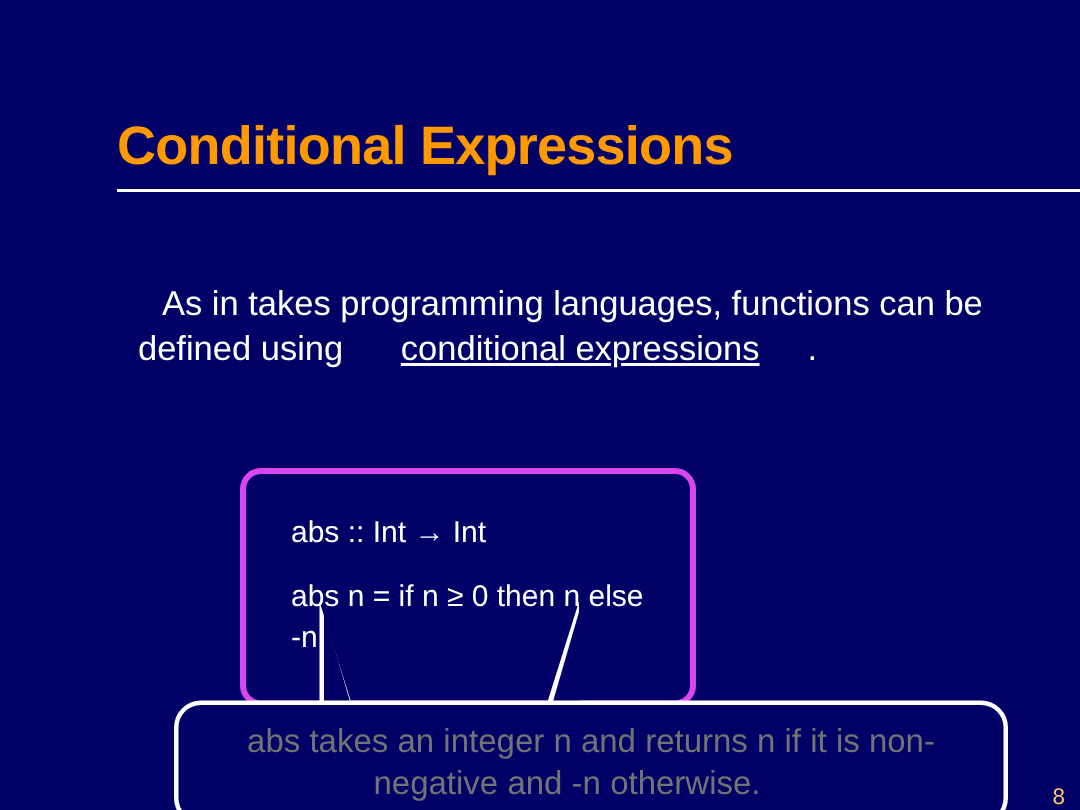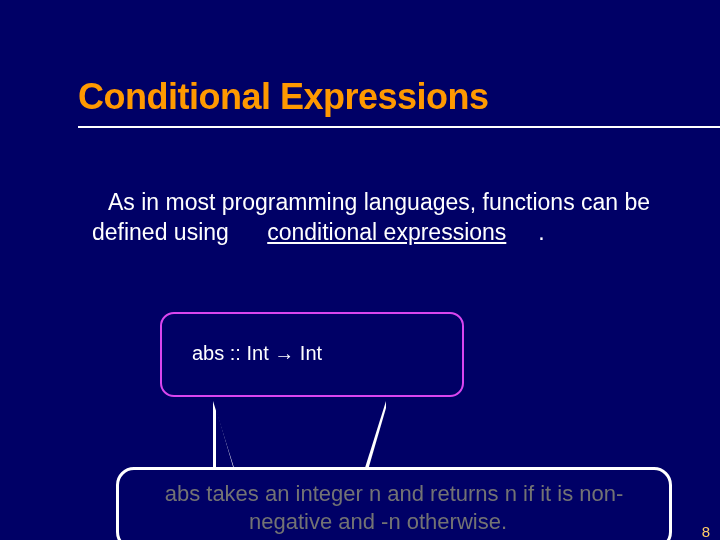--- a/index.html
+++ b/index.html
@@ -36,21 +36,21 @@
     font-size: 23px;
     line-height: 1.3;
   }
   .intro .u { text-decoration: underline; }
   .code-box {
     position: absolute;
     top: 264px;
     left: 112px;
     width: 304px;
     background: #000066;
-    border: 2px solid #d946ef;
+    border: 4px solid #d946ef;
     border-radius: 14px;
     padding: 10px 14px 12px 14px;
     color: #ffffff;
     font-size: 20px;
     line-height: 1.35;
     font-family: Verdana, Arial, sans-serif;
   }
   .callout-box {
     position: absolute;
     top: 419px;
@@ -99,25 +99,26 @@
     font-size: 15px;
   }
 </style>
 </head>
 <body>
 
 <div class="title">Conditional Expressions</div>
 <div class="title-underline"></div>
 
 <div class="intro">
-  <span>As in most programming languages, functions can be defined using </span><span class="u">conditional expressions</span><span>.</span>
+  <span>As in takes programming languages, functions can be defined using </span><span class="u">conditional expressions</span><span>.</span>
 </div>
 
 <div class="code-box">
   <div>abs  :: Int → Int</div>
+  <div>abs n = if n ≥ 0 then n else -n</div>
 </div>
 
 <div class="pointer pointer-left-outer"></div>
 <div class="pointer pointer-left-inner"></div>
 <div class="pointer pointer-right-outer"></div>
 <div class="pointer pointer-right-inner"></div>
 
 <div class="callout-box">
   <span>abs takes an integer n and returns n if it is non-negative and -n otherwise.</span>
 </div>

